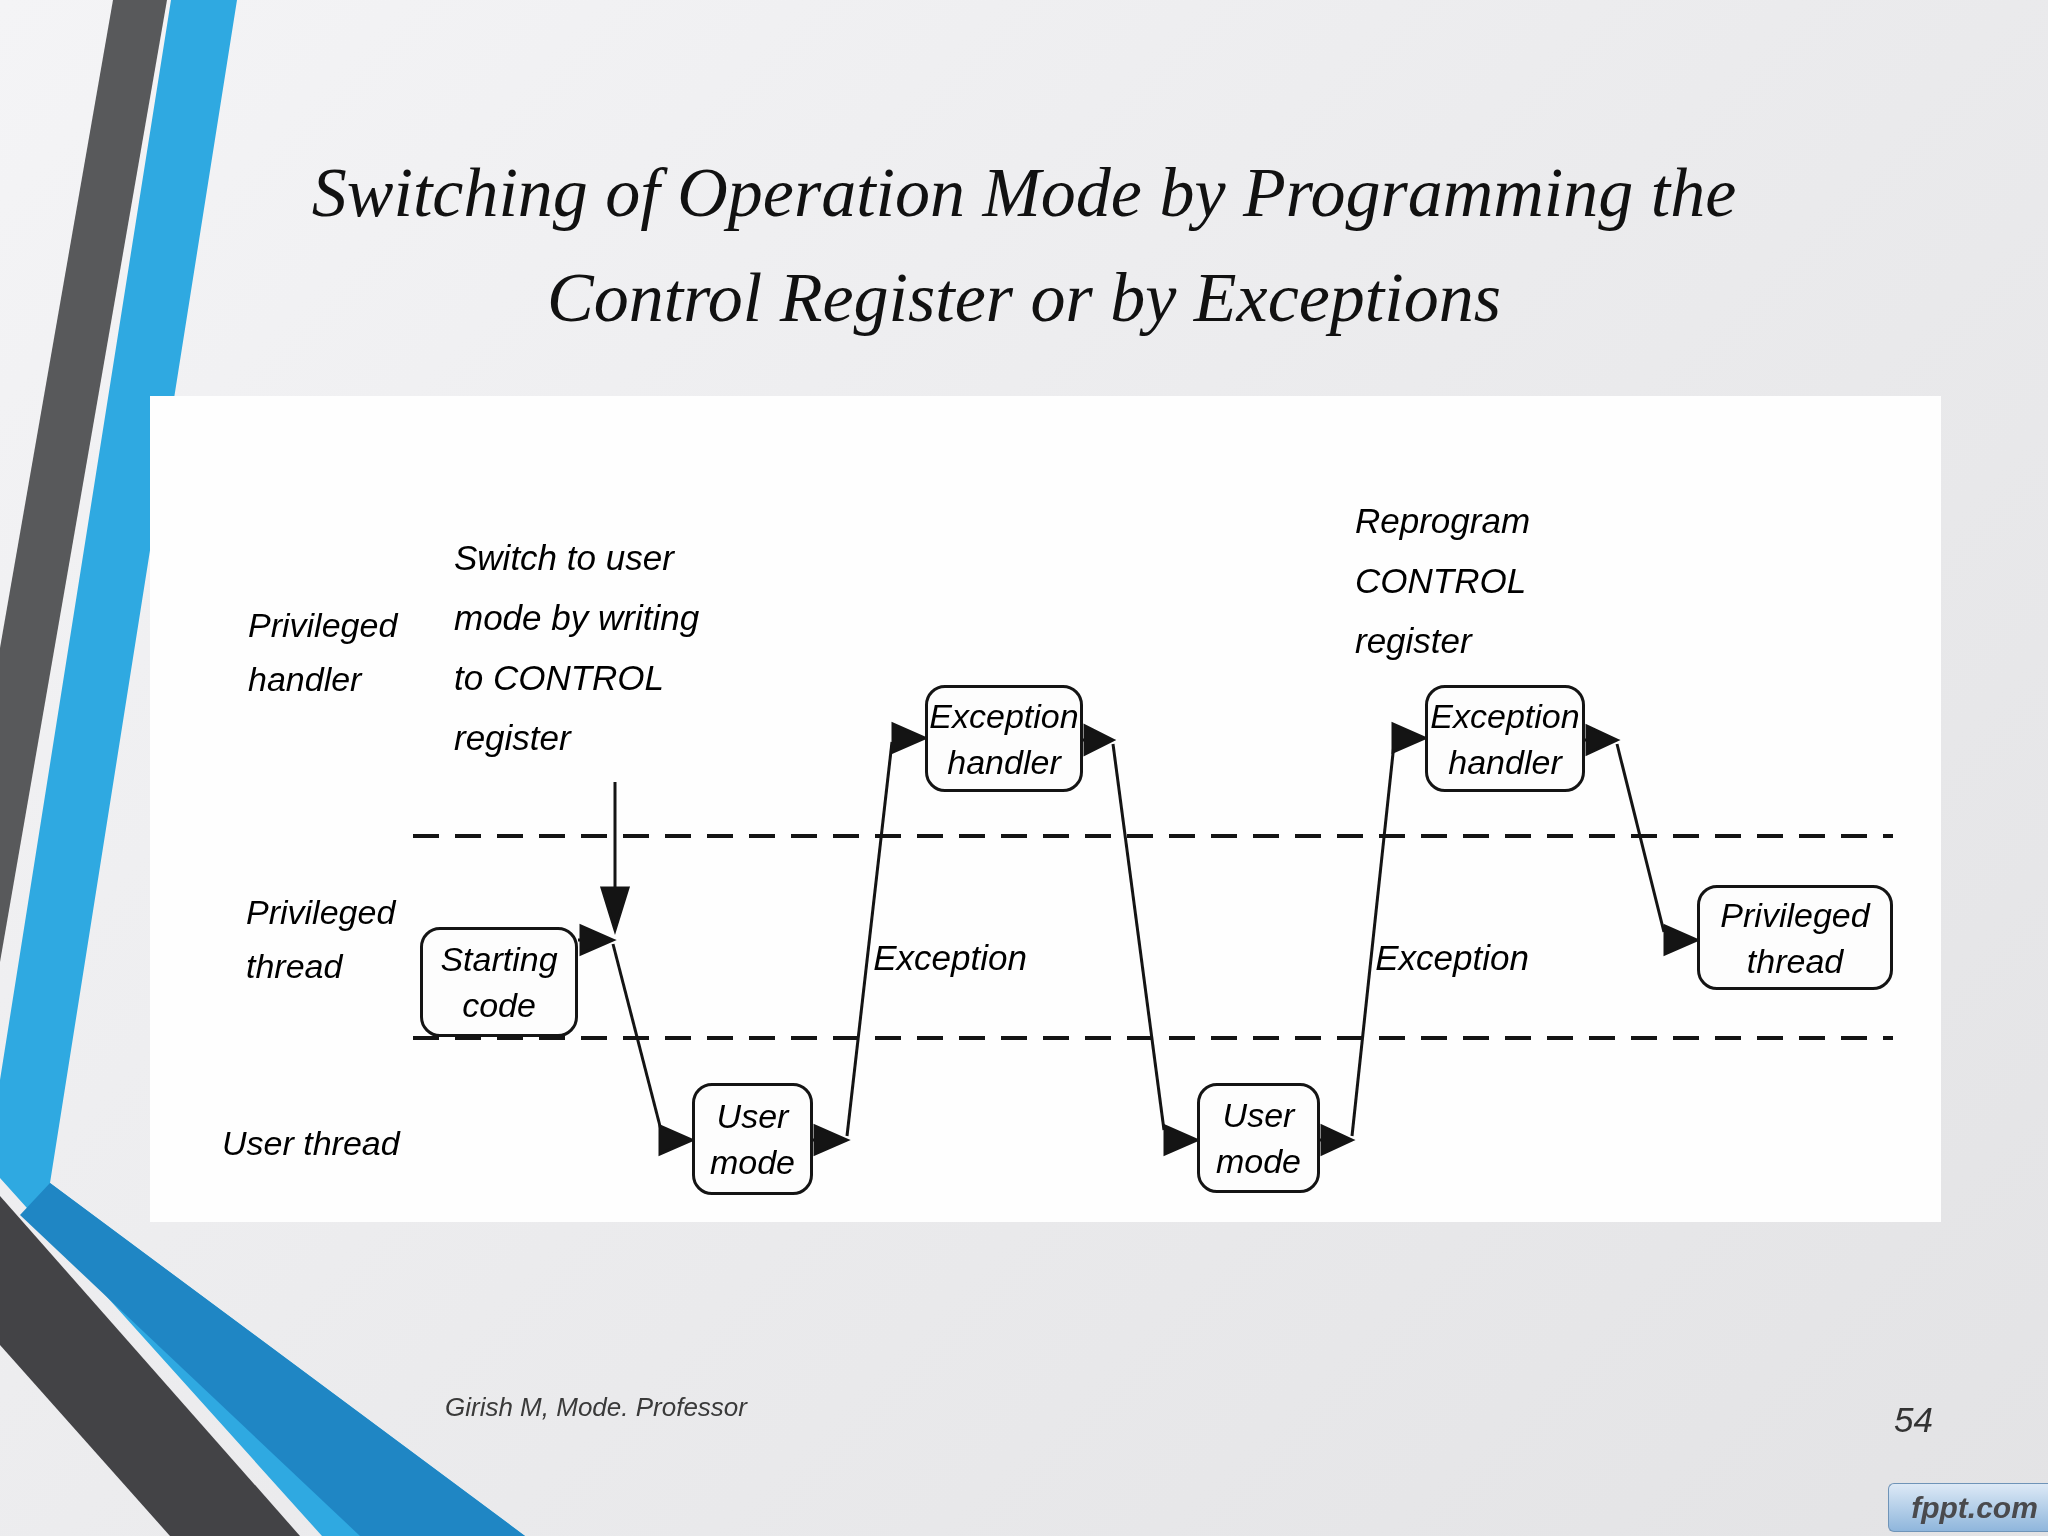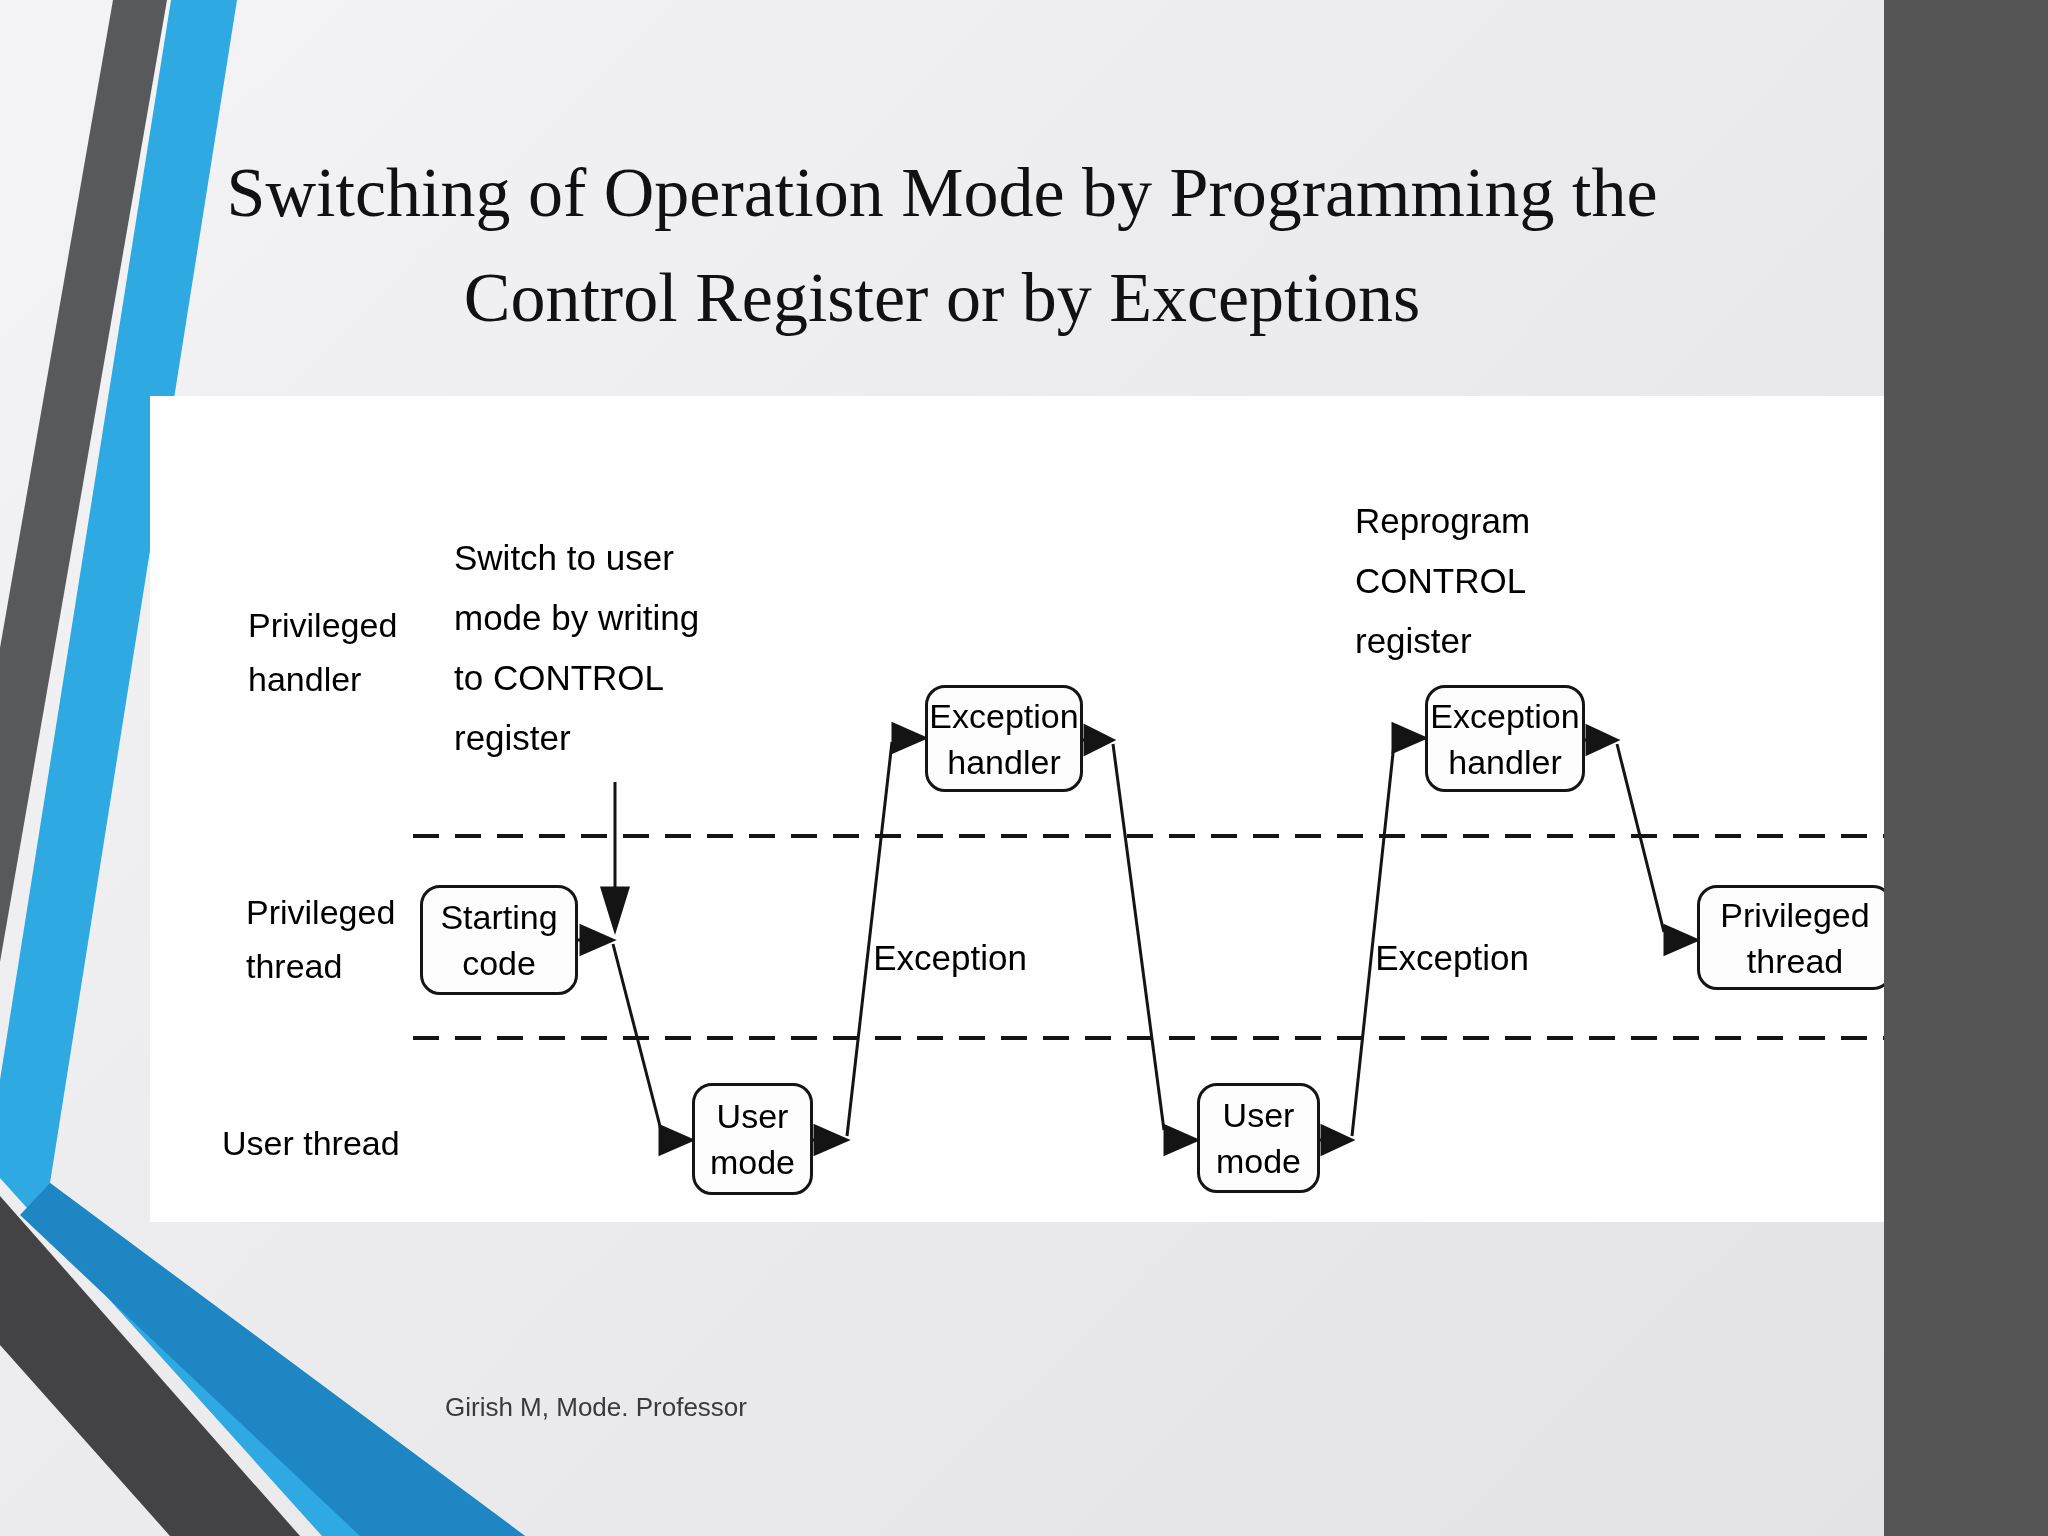--- a/index.html
+++ b/index.html
@@ -1,21 +1,22 @@
 <!DOCTYPE html>
 <html><head>
 <meta charset="utf-8">
 <style>
   html,body{margin:0;padding:0;background:#555;}
   .slide{
     position:relative;
-    width:1884px;height:1536px;
+    width:2048px;height:1536px;
     overflow:hidden;
     background:linear-gradient(135deg,#f4f4f6 0%,#ebebed 50%,#e3e3e5 100%);
     font-family:"Liberation Sans", sans-serif;
+    font-style:italic;
   }
   svg.layer{position:absolute;left:0;top:0;}
   .stripes{z-index:0;}
   .panel{
     position:absolute;left:150px;top:396px;width:1791px;height:826px;
     background:#fefefe;z-index:1;
   }
   .connectors{z-index:2;pointer-events:none;}
   .txt{position:absolute;z-index:3;color:#000;white-space:pre-line;}
   .slide-title{
@@ -128,21 +129,21 @@
   <div class="txt note" style="left:454px;top:528px;width:320px;">Switch to user
 mode by writing
 to CONTROL
 register</div>
   <div class="txt note" style="left:1355px;top:491px;width:300px;">Reprogram
 CONTROL
 register</div>
   <div class="txt exc-label" style="left:850px;top:934px;">Exception</div>
   <div class="txt exc-label" style="left:1352px;top:934px;">Exception</div>
 
-  <div class="dbox" style="left:420px;top:885px;width:158px;height:110px;">Starting
+  <div class="dbox" style="left:420px;top:927px;width:158px;height:110px;">Starting
 code</div>
   <div class="dbox" style="left:692px;top:1083px;width:121px;height:112px;">User
 mode</div>
   <div class="dbox" style="left:925px;top:685px;width:158px;height:107px;">Exception
 handler</div>
   <div class="dbox" style="left:1197px;top:1083px;width:123px;height:110px;">User
 mode</div>
   <div class="dbox" style="left:1425px;top:685px;width:160px;height:107px;">Exception
 handler</div>
   <div class="dbox" style="left:1697px;top:885px;width:196px;height:105px;">Privileged

